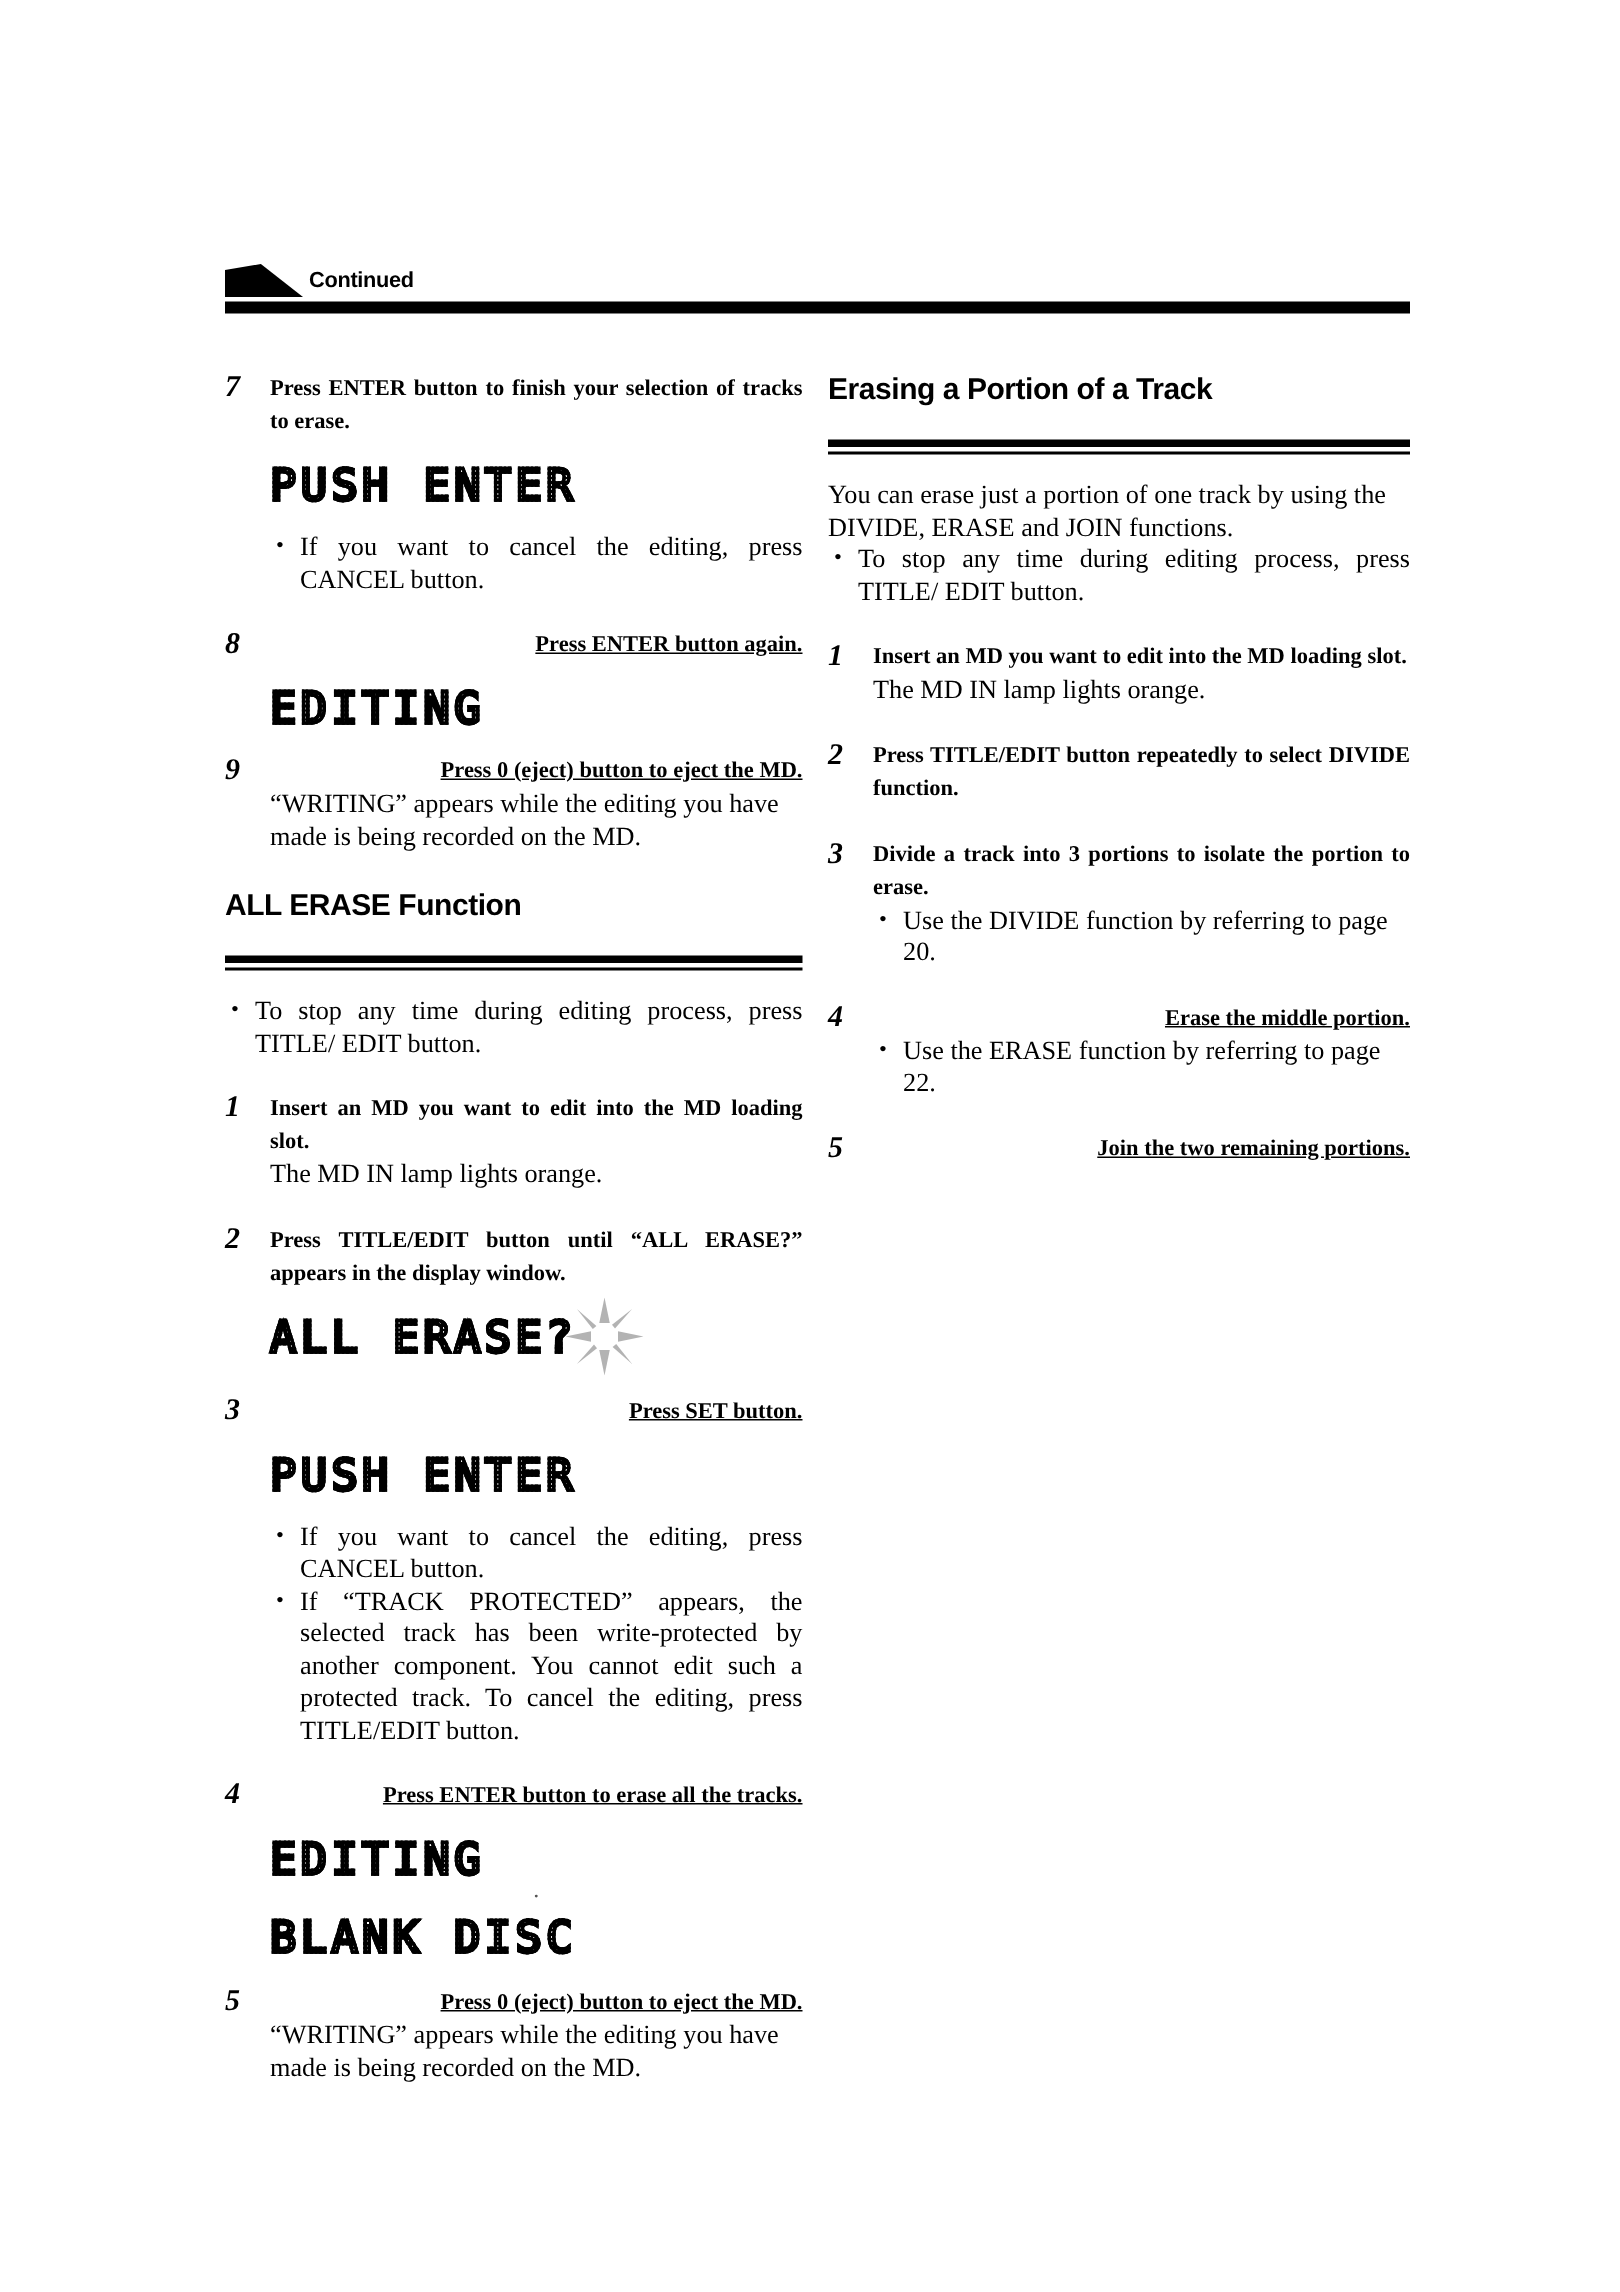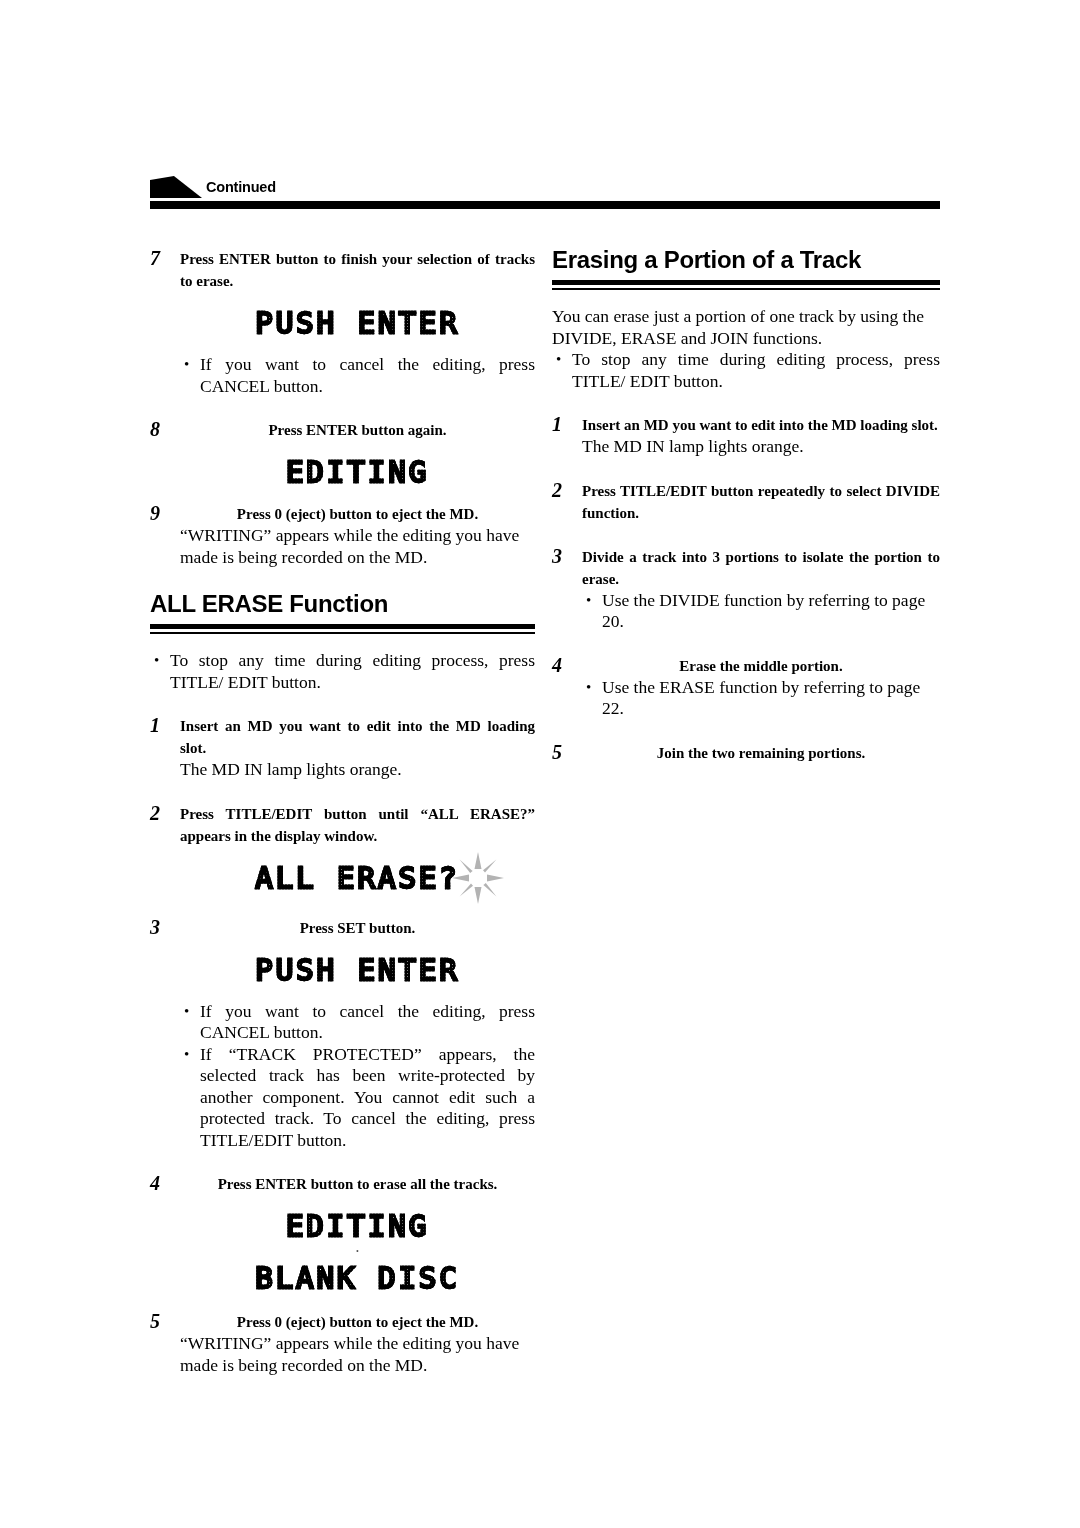--- a/index.html
+++ b/index.html
@@ -76,24 +76,24 @@
   }
 
   
   .section-head {
     margin: 0 0 16px 0;
   }
   .section-head .sh-text {
     display: block;
     font-family: "Liberation Sans", sans-serif;
     font-weight: bold;
-    font-size: 24px;
+    font-size: 20px;
     line-height: 24px;
     letter-spacing: -0.3px;
-    padding-bottom: 8px;
+    padding-bottom: 21px;
   }
   .section-head .sh-rule-thick {
     display: block;
     height: 5px;
     background: #000;
   }
   .section-head .sh-rule-gap {
     display: block;
     height: 3px;
     background: #fff;
@@ -152,33 +152,32 @@
     font-size: 20px;
     line-height: 22px;
   }
   .step-title {
     margin: 0;
     font-weight: bold;
     font-size: 15px;
     line-height: 22px;
     text-align: justify;
   }
-  .step-title.nojust { text-align: center; }
+  .step-title.nojust { text-align: right; text-decoration: underline; }
   .step-body {
     margin: 0;
     font-size: 17.5px;
     line-height: 21.5px;
     text-align: left;
   }
   .step .bullets { margin-top: 0; }
 
   
   .lcd {
     position: relative;
-    text-align: center;
     margin: 14px 0 14px 0;
     height: 34px;
   }
   .lcd-text {
     display: inline-block;
     font-family: "DejaVu Sans Mono", monospace;
     font-size: 29px;
     letter-spacing: 3px;
     line-height: 34px;
     color: #666;

